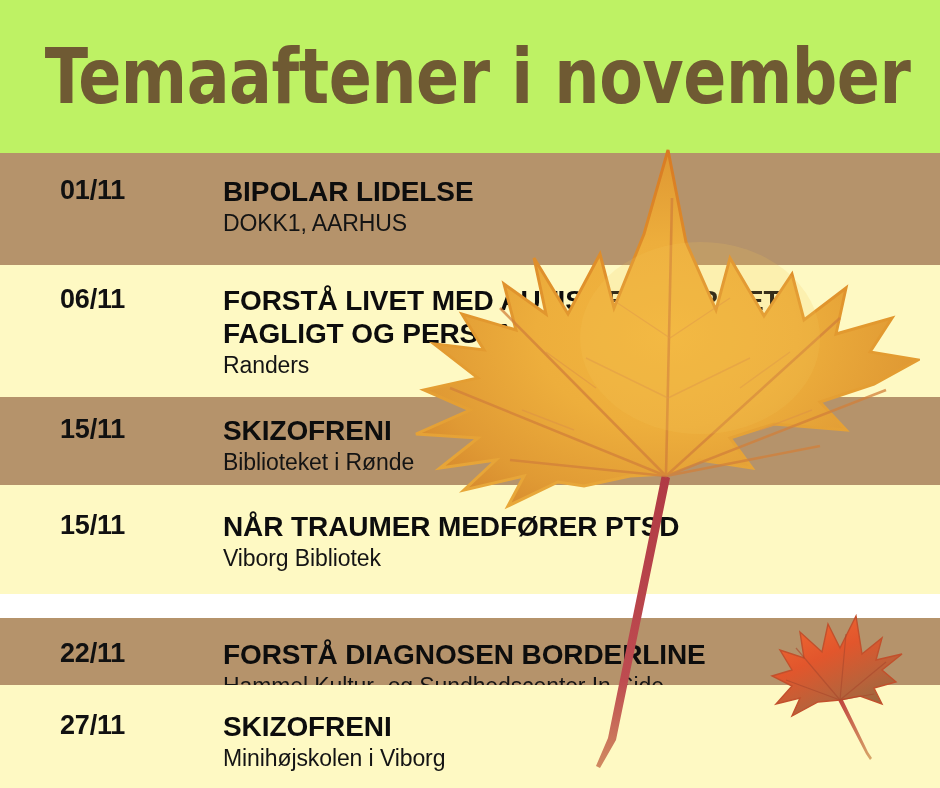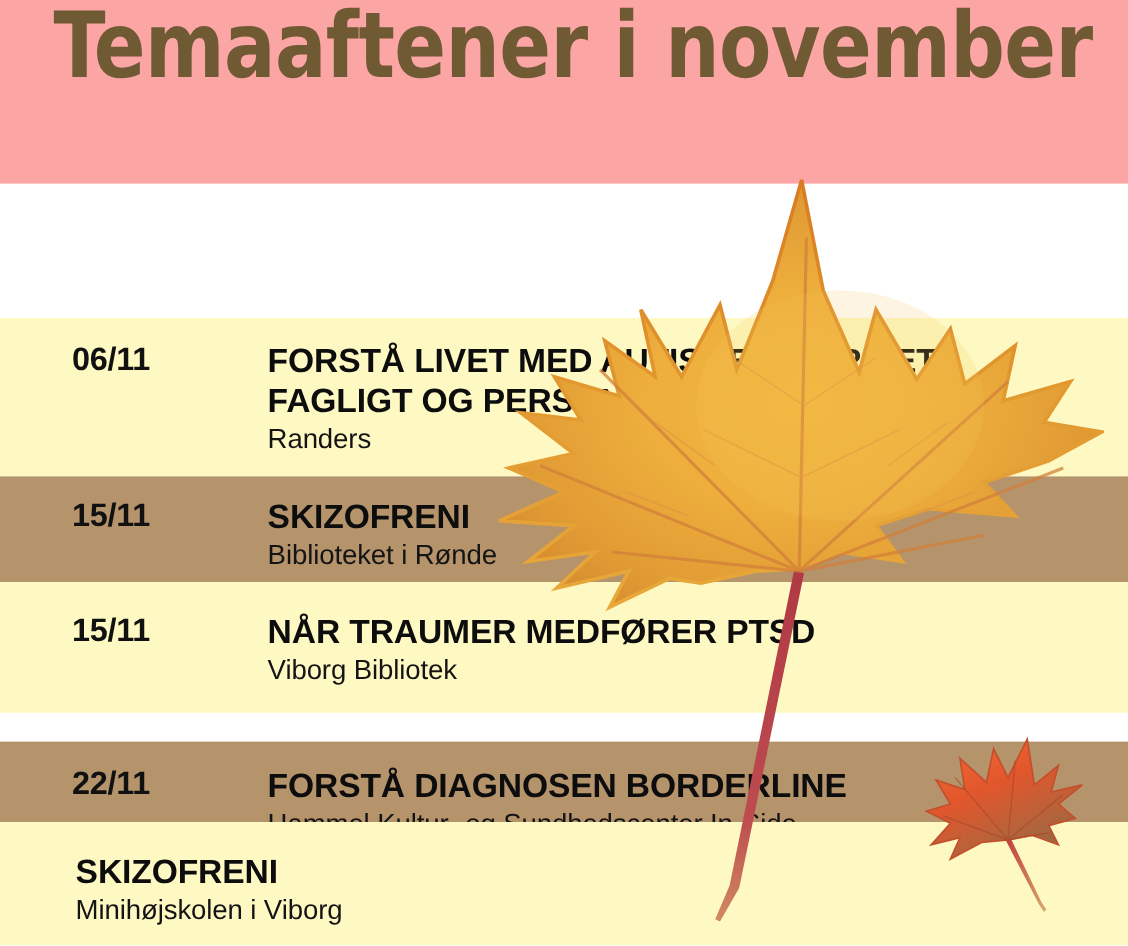--- a/index.html
+++ b/index.html
@@ -12,22 +12,22 @@
   #poster{
     position:relative;
     width:940px;height:788px;
     background:#ffffff;
     overflow:hidden;
   }
 
   
   .title-bar{
     position:absolute;left:0;top:0;width:940px;height:153px;
-    background:#fca5a5;
-    display:flex;
+    background:#bef264;
+    display:flex;align-items:center;
   }
   .poster-title{
     margin:0;
     padding-left:48px;
     font-family:"DejaVu Sans Condensed","Liberation Sans", sans-serif;
     font-size:76px;
     font-weight:700;
     letter-spacing:-0.5px;
     color:#6F5A33;
     white-space:nowrap;
@@ -105,20 +105,27 @@
 <body>
 
 <div id="poster">
 
   <div class="title-bar">
     <h1 class="poster-title">Temaaftener i november</h1>
   </div>
 
   <div class="rows">
 
+    <div class="row brown r0">
+      <div class="row-date">01/11</div>
+      <div class="row-body">
+        <div class="row-title">BIPOLAR LIDELSE</div>
+        <div class="row-venue">DOKK1, AARHUS</div>
+      </div>
+    </div>
 
     <div class="row cream r1">
       <div class="row-date">06/11</div>
       <div class="row-body">
         <div class="row-title">FORSTÅ LIVET MED AUTISME UD FRA ET
 FAGLIGT OG PERSONLIGT PERSPEKTIV</div>
         <div class="row-venue">Randers</div>
       </div>
     </div>
 
@@ -140,20 +147,21 @@
 
     <div class="row brown r4">
       <div class="row-date">22/11</div>
       <div class="row-body">
         <div class="row-title">FORSTÅ DIAGNOSEN BORDERLINE</div>
         <div class="row-venue">Hammel Kultur- og Sundhedscenter In-Side</div>
       </div>
     </div>
 
     <div class="row cream r5">
+      <div class="row-date">27/11</div>
       <div class="row-body">
         <div class="row-title">SKIZOFRENI</div>
         <div class="row-venue">Minihøjskolen i Viborg</div>
       </div>
     </div>
 
   </div>
 
   <div class="leaf-layer">
 

